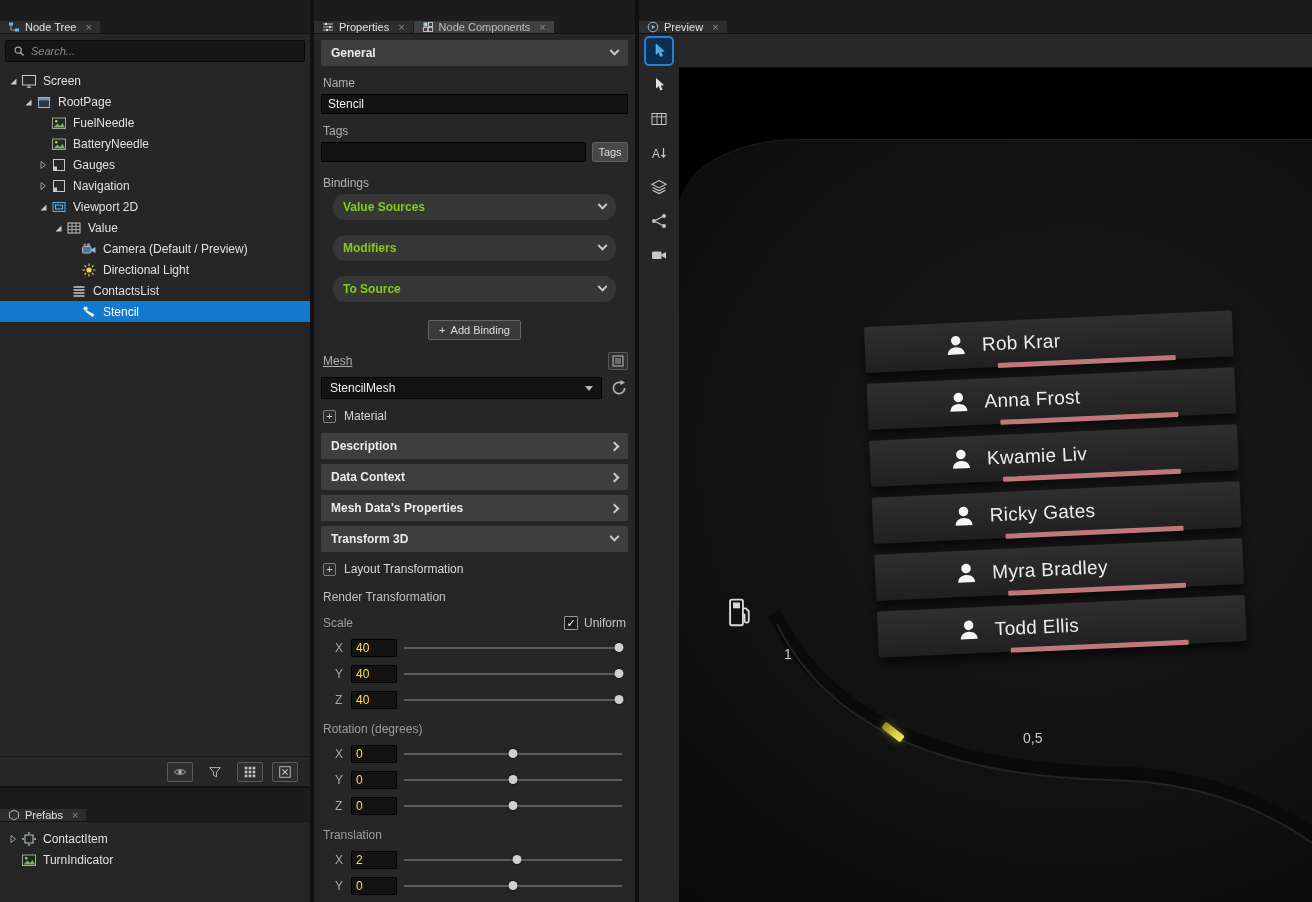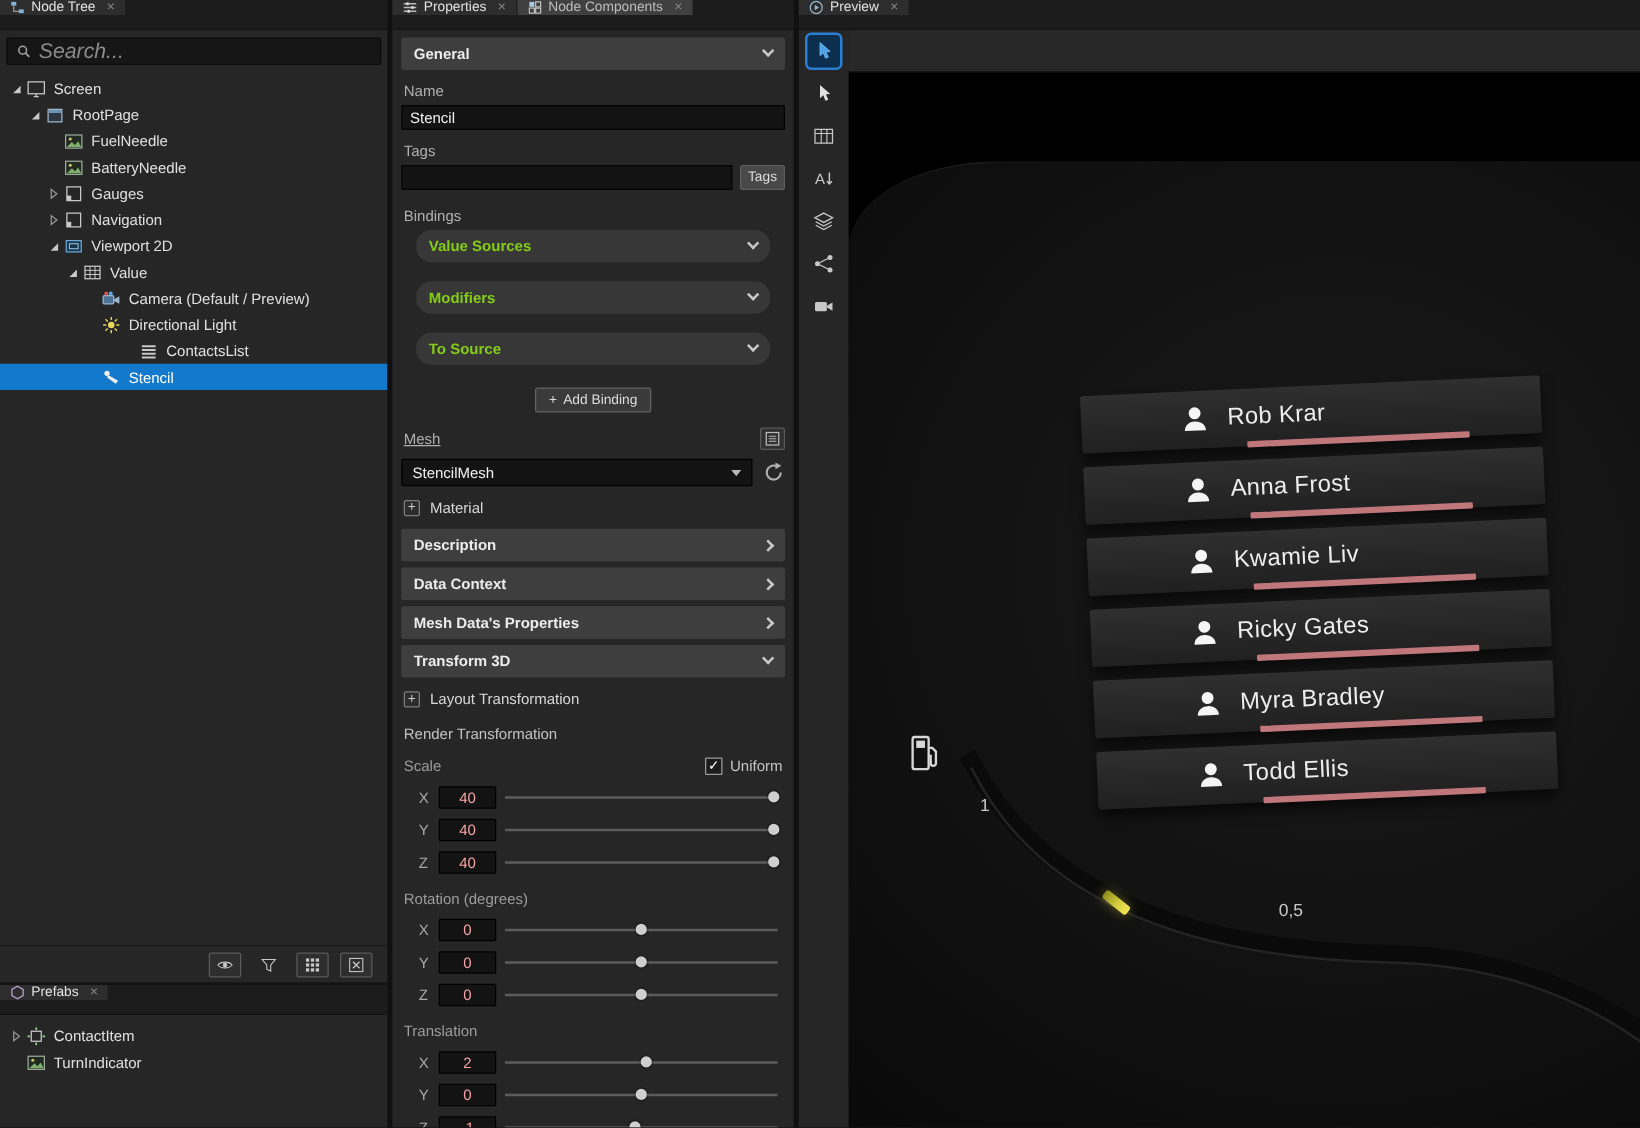--- a/index.html
+++ b/index.html
@@ -6,39 +6,39 @@
   html,body { width:1312px; height:902px; overflow:hidden; background:#161616;
     font-family:"Liberation Sans", sans-serif; color:#cccccc; font-size:12px; }
   .app { display:flex; width:1312px; height:902px; }
   .vsplit { width:4px; background:#101010; }
   .col { display:flex; flex-direction:column; min-width:0; }
   .col.left { width:310px; }
   .col.mid { width:321px; background:#262626; }
   .col.right { flex:1; }
 
   
-  .tabbar { height:24px; background:#1c1c1c; display:flex; align-items:flex-start;
+  .tabbar { height:34px; background:#1c1c1c; display:flex; align-items:flex-end;
     border-bottom:1px solid #131313; flex:none; font-size:11px; }
   .tab { display:flex; align-items:center; gap:5px; padding:0 8px; background:#2d2d2d;
     color:#e2e2e2; margin-right:1px; cursor:default; }
   .tab.dim { background:#404040; color:#bdbdbd; }
   .tab .close { color:#8a8a8a; font-size:11px; margin-left:4px; line-height:10px; }
   .tab .ticn { width:12px; height:12px; display:flex; }
   .tab .ticn svg { width:12px; height:12px; display:block; }
 
   
   .panel.nodetree { height:786px; background:#262626; display:flex; flex-direction:column; }
   .panel.prefabs  { flex:1; background:#262626; border-top:2px solid #121212;
     display:flex; flex-direction:column; }
   .search-row { padding:6px 5px 4px; flex:none; }
   .search-box { height:22px; background:#161616; border:1px solid #0a0a0a; border-radius:2px;
     display:flex; align-items:center; gap:6px; padding:0 7px; }
   .search-box .icn { width:12px; height:12px; flex:none; }
   .search-box input { flex:1; background:transparent; border:none; outline:none;
-    color:#cfcfcf; font-size:17px; font-family:"Liberation Sans",sans-serif; }
+    color:#cfcfcf; font-size:11px; font-family:"Liberation Sans",sans-serif; }
   .search-box input::placeholder { color:#8b8b8b; font-style:italic; }
   .tree { flex:1; overflow:hidden; padding-top:4px; }
   .trow { height:21px; display:flex; align-items:center; white-space:nowrap; color:#e0e0e0; cursor:default; }
   .trow.selected { background:var(--sel,#1279cc); color:#ffffff; }
   .trow .arrow { width:13px; height:13px; flex:none; display:flex; align-items:center; justify-content:center; }
   .trow .icn { width:16px; height:16px; margin:0 6px 0 2px; flex:none; }
   .icn svg { width:100%; height:100%; display:block; }
   .tree-toolbar { height:30px; flex:none; border-top:1px solid #191919; display:flex;
     align-items:center; justify-content:flex-end; gap:9px; padding:0 12px; }
   .ttb { width:26px; height:20px; display:flex; align-items:center; justify-content:center; }
@@ -82,22 +82,22 @@
   .plus-row { display:flex; align-items:center; gap:8px; margin:10px 2px; color:#d8d8d8; }
   .plus-box { width:13px; height:13px; border:1px solid #7d7d7d; background:#2c2c2c; color:#cccccc;
     font-size:11px; line-height:11px; text-align:center; border-radius:2px; flex:none; }
   .rt-label { color:#c2c2c2; margin:14px 2px 2px; }
   .group-label-row { display:flex; align-items:center; color:#9c9c9c; margin:12px 2px 8px; }
   .uniform { margin-left:auto; display:flex; align-items:center; gap:6px; color:#c4c4c4; }
   .cb { width:14px; height:14px; background:#1c1c1c; border:1px solid #9a9a9a; color:#ffffff;
     font-size:11px; line-height:13px; text-align:center; border-radius:1px; }
   .srow { display:flex; align-items:center; gap:7px; margin:0 2px 6px 14px; height:20px; }
   .axis { width:9px; color:#a8a8a8; flex:none; }
-  .valbox { width:46px; height:18px; background:#131313; border:1px solid #010101; color:#fca5a5;
-    padding:1px 4px; flex:none; border-radius:1px;text-align:center; }
+  .valbox { width:46px; height:18px; background:#131313; border:1px solid #010101; color:#fde047;
+    padding:1px 4px; flex:none; border-radius:1px; }
   .slider { flex:1; position:relative; height:18px; }
   .strack { position:absolute; left:0; right:4px; top:8px; height:2px; background:#5c5c5c; }
   .shandle { position:absolute; top:4px; width:9px; height:9px; border-radius:50%;
     background:#cfcfcf; transform:translateX(-50%); box-shadow:0 0 2px #000; }
 
   
   .preview-body { flex:1; display:flex; min-height:0; }
   .toolcol { width:40px; background:#262626; display:flex; flex-direction:column; align-items:center;
     padding-top:4px; gap:8px; flex:none; }
   .tool { width:26px; height:26px; display:flex; align-items:center; justify-content:center; border-radius:3px; }
@@ -284,21 +284,21 @@
             <span class="icn">
               <svg viewBox="0 0 16 16">
                 <circle cx="8" cy="8" r="2.6" fill="#ead75a"></circle>
                 <g stroke="#ead75a" stroke-width="1.1">
                   <path d="M8 1.5 V4 M8 12 V14.5 M1.5 8 H4 M12 8 H14.5 M3.4 3.4 L5.2 5.2 M10.8 10.8 L12.6 12.6 M12.6 3.4 L10.8 5.2 M5.2 10.8 L3.4 12.6"></path>
                 </g>
               </svg>
             </span>
             <span class="tlabel">Directional Light</span>
           </div>
-          <div class="trow" style="padding-left:96px">
+          <div class="trow" style="padding-left:56px">
             <span class="arrow"></span>
             <span class="icn">
               <svg viewBox="0 0 16 16">
                 <g stroke="#c9c9c9" stroke-width="1.6">
                   <path d="M2.5 4 H13.5 M2.5 7 H13.5 M2.5 10 H13.5 M2.5 13 H13.5"></path>
                 </g>
               </svg>
             </span>
             <span class="tlabel">ContactsList</span>
           </div>

